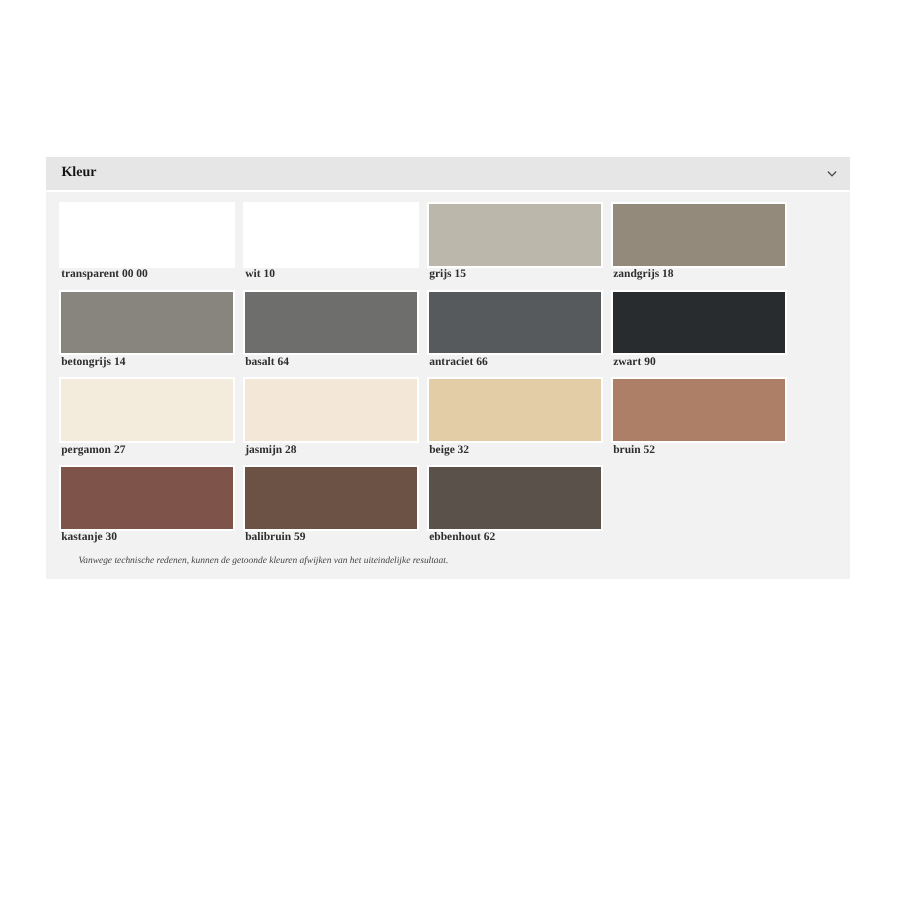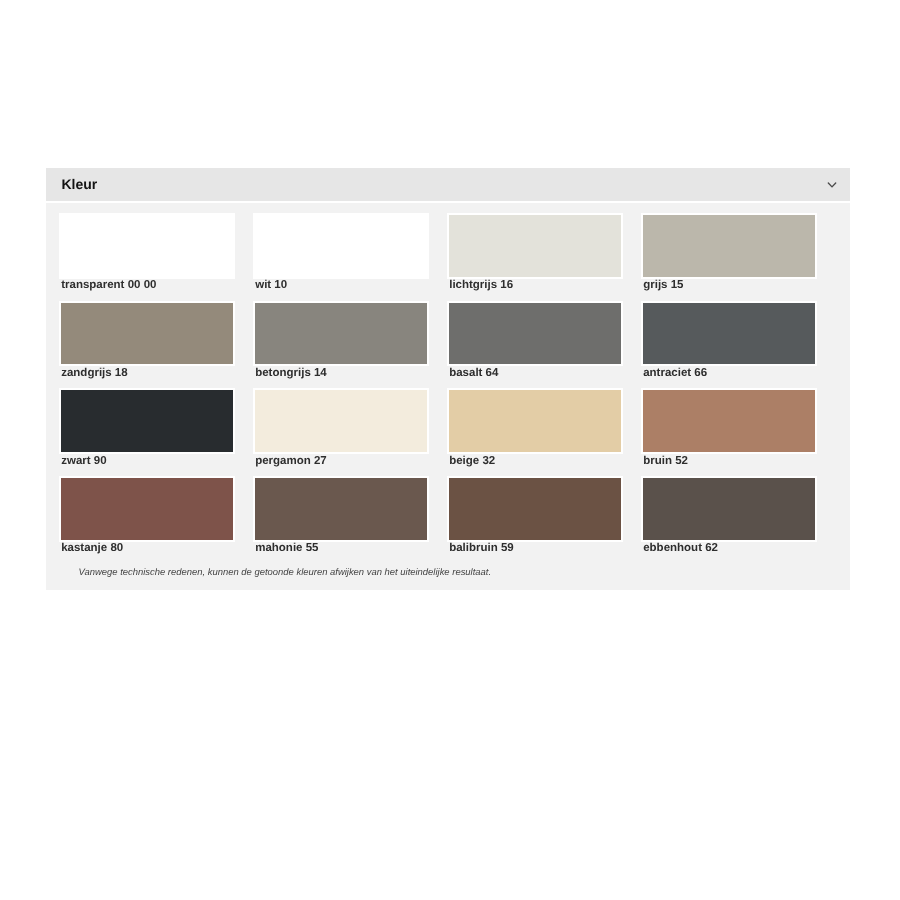--- a/index.html
+++ b/index.html
@@ -8,23 +8,24 @@
     width:900px; height:900px;
     background:#ffffff;
     font-family:"Liberation Sans", sans-serif;
     -webkit-font-smoothing:antialiased;
     text-rendering:geometricPrecision;
   }
   .stage { position:relative; width:900px; height:900px; overflow:hidden; }
 
   .panel {
     position:absolute;
-    left:46px; top:168px;
+    left:46px; top:157px;
     width:804px;
     background:#f2f2f2;
+    font-family:Liberation Serif, serif;
   }
   .panel-header {
     position:relative;
     height:33px;
     background:#e6e6e6;
     border-bottom:2px solid #ffffff;
     box-sizing:content-box;
   }
   .panel-title {
     transform:translateZ(0);
@@ -43,21 +44,21 @@
   .chevron svg { display:block; }
 
   .panel-body {
     position:relative;
     padding:10px 13px 0 12.5px;
   }
   .swatch-grid {
     position:relative;
     display:flex;
     flex-wrap:wrap;
-    column-gap:18px;
+    column-gap:8px;
   }
   .swatch-cell {
     width:176px;
     height:87.68px;
     box-sizing:border-box;
   }
   .swatch-chip {
     width:176px;
     height:65.5px;
     box-sizing:border-box;
@@ -103,24 +104,20 @@
       <div class="swatch-grid">
           <div class="swatch-cell">
             <div class="swatch-chip" style="background: rgb(255, 255, 255); border-color: rgb(255, 255, 255);"></div>
             <div class="swatch-label">transparent 00 00</div>
           </div>
           <div class="swatch-cell">
             <div class="swatch-chip" style="background: rgb(255, 255, 255); border-color: rgb(255, 255, 255);"></div>
             <div class="swatch-label">wit 10</div>
           </div>
           <div class="swatch-cell">
-            <div class="swatch-chip" style="background: rgb(227, 226, 218); border-color: rgb(255, 255, 255);"></div>
-            <div class="swatch-label">lichtgrijs 16</div>
-          </div>
-          <div class="swatch-cell">
             <div class="swatch-chip" style="background: rgb(187, 183, 171); border-color: rgb(255, 255, 255);"></div>
             <div class="swatch-label">grijs 15</div>
           </div>
           <div class="swatch-cell">
             <div class="swatch-chip" style="background: rgb(148, 138, 123); border-color: rgb(255, 255, 255);"></div>
             <div class="swatch-label">zandgrijs 18</div>
           </div>
           <div class="swatch-cell">
             <div class="swatch-chip" style="background: rgb(136, 133, 126); border-color: rgb(255, 255, 255);"></div>
             <div class="swatch-label">betongrijs 14</div>
@@ -135,34 +132,34 @@
           </div>
           <div class="swatch-cell">
             <div class="swatch-chip" style="background: rgb(40, 44, 47); border-color: rgb(255, 255, 255);"></div>
             <div class="swatch-label">zwart 90</div>
           </div>
           <div class="swatch-cell">
             <div class="swatch-chip" style="background: rgb(243, 236, 221); border-color: rgb(255, 255, 255);"></div>
             <div class="swatch-label">pergamon 27</div>
           </div>
           <div class="swatch-cell">
+            <div class="swatch-chip" style="background: rgb(243, 232, 216); border-color: rgb(255, 255, 255);"></div>
+            <div class="swatch-label">jasmijn 28</div>
+          </div>
+          <div class="swatch-cell">
             <div class="swatch-chip" style="background: rgb(227, 205, 166); border-color: rgb(255, 255, 255);"></div>
             <div class="swatch-label">beige 32</div>
           </div>
           <div class="swatch-cell">
             <div class="swatch-chip" style="background: rgb(172, 127, 102); border-color: rgb(255, 255, 255);"></div>
             <div class="swatch-label">bruin 52</div>
           </div>
           <div class="swatch-cell">
             <div class="swatch-chip" style="background: rgb(126, 83, 74); border-color: rgb(255, 255, 255);"></div>
-            <div class="swatch-label">kastanje 80</div>
-          </div>
-          <div class="swatch-cell">
-            <div class="swatch-chip" style="background: rgb(106, 88, 78); border-color: rgb(255, 255, 255);"></div>
-            <div class="swatch-label">mahonie 55</div>
+            <div class="swatch-label">kastanje 30</div>
           </div>
           <div class="swatch-cell">
             <div class="swatch-chip" style="background: rgb(107, 82, 68); border-color: rgb(255, 255, 255);"></div>
             <div class="swatch-label">balibruin 59</div>
           </div>
           <div class="swatch-cell">
             <div class="swatch-chip" style="background: rgb(90, 81, 75); border-color: rgb(255, 255, 255);"></div>
             <div class="swatch-label">ebbenhout 62</div>
           </div>
         </div>

